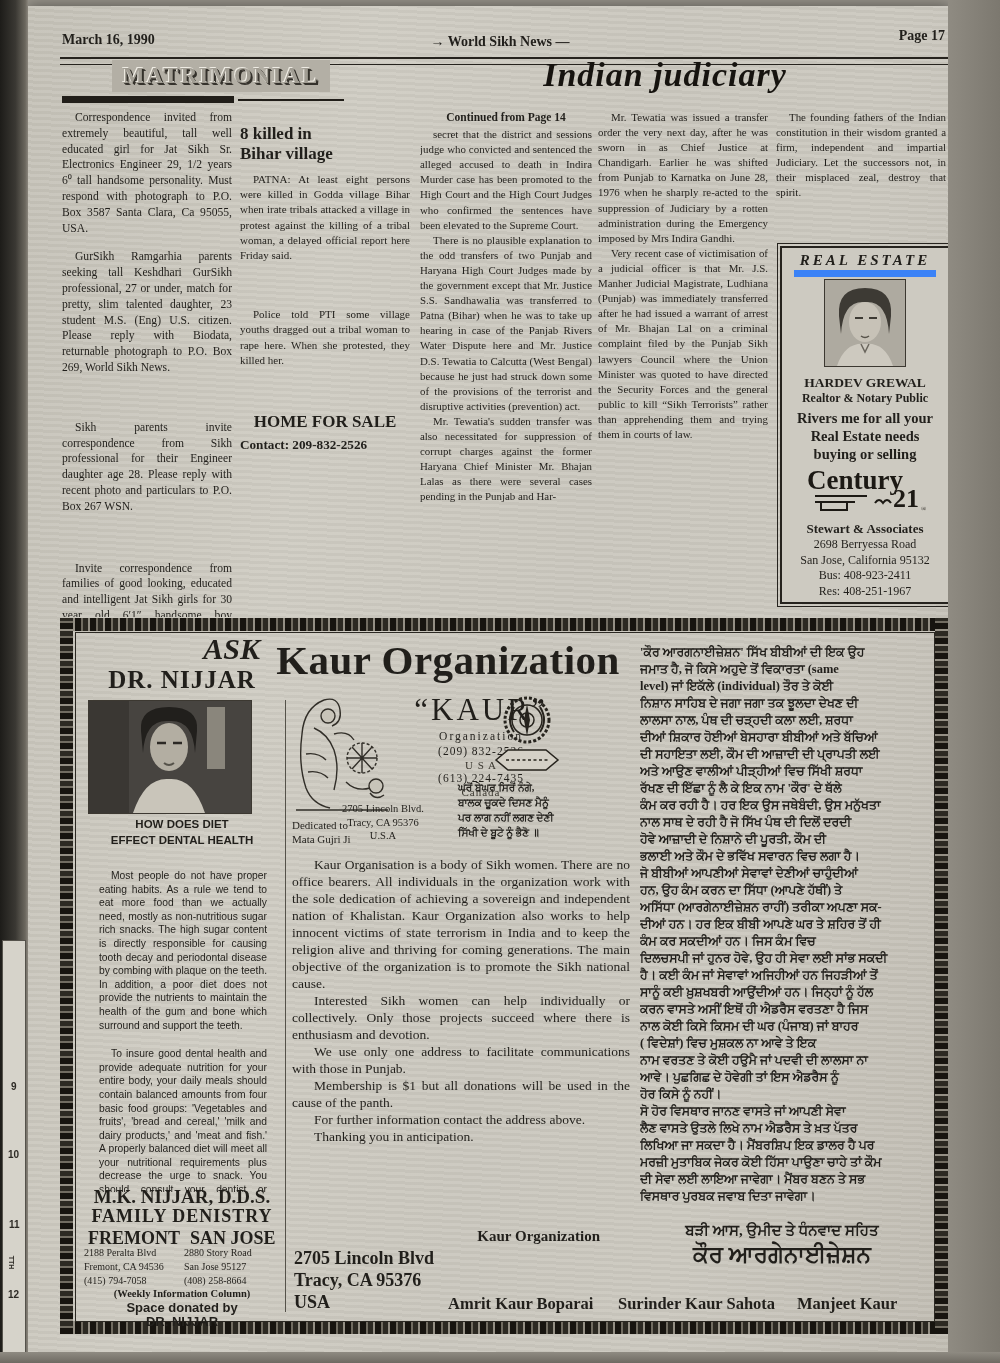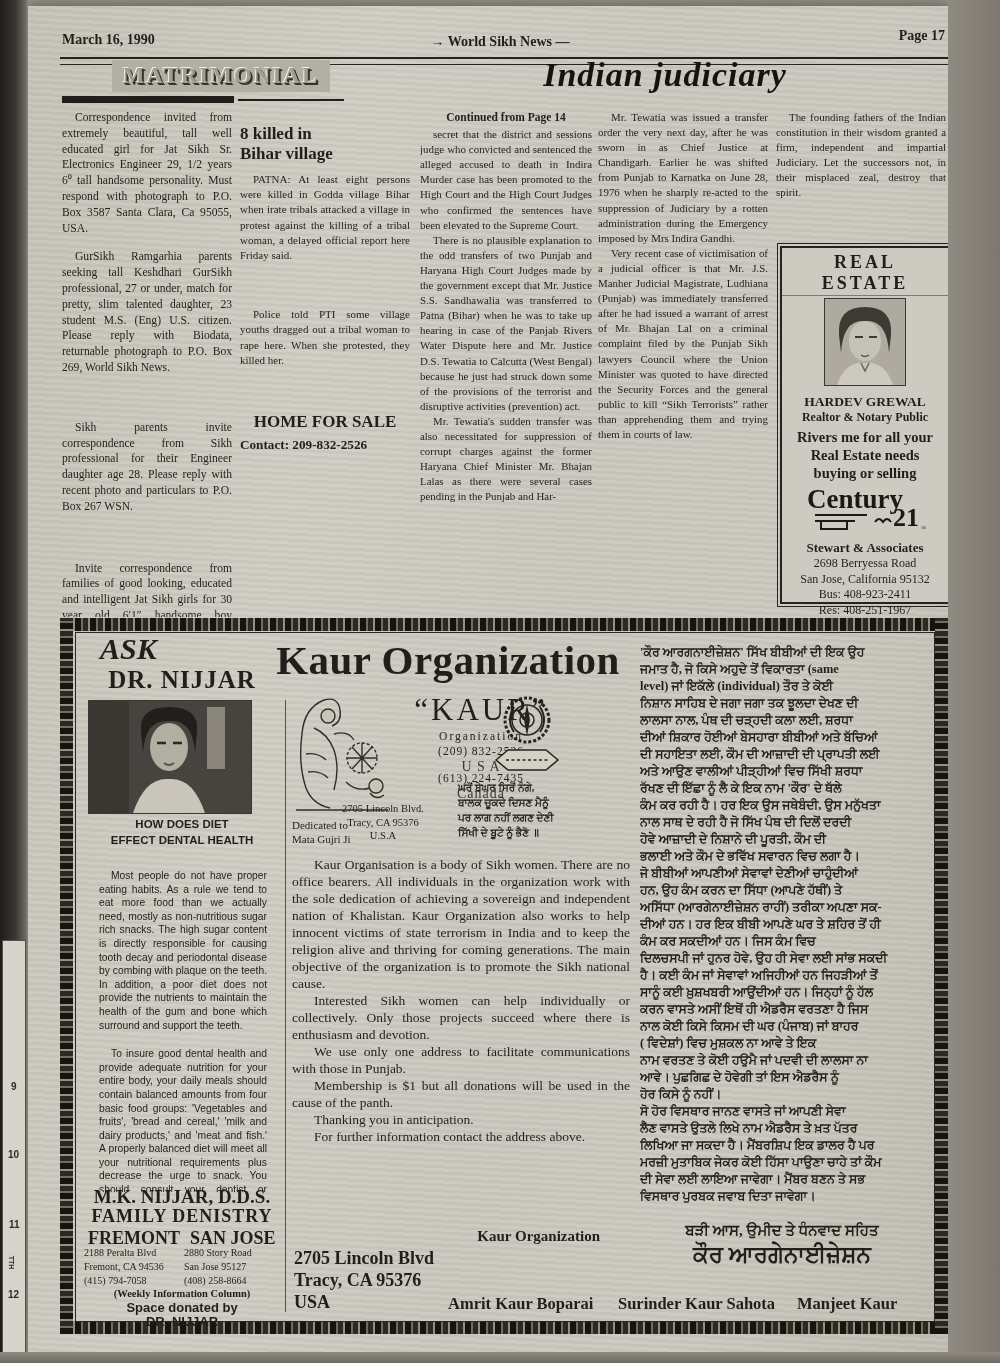--- a/index.html
+++ b/index.html
@@ -37,49 +37,49 @@
   .mat p:nth-child(2){margin-bottom:44px;}
   .mat p:nth-child(3){margin-bottom:46px;}
   .jud{font-size:10.9px;line-height:15.1px;}
   .continued{font-weight:700;text-align:center;text-indent:0!important;font-size:11.5px;margin-bottom:2px!important;}
   .subhead{font-weight:700;font-size:17px;line-height:20px;margin:14px 0 8px;text-indent:0;}
   .hfs-title{font-weight:700;font-size:17px;text-align:center;margin:18px 0 6px;}
   .hfs-body{font-weight:700;font-size:13.2px;line-height:18px;}
   
   #re-box{position:absolute;left:780px;top:246px;width:166px;height:354px;background:#cdcac1;
         border:2px solid #26231e;outline:1px solid #26231e;outline-offset:2px;text-align:center;}
-  .re-title{font-weight:700;font-size:18px;letter-spacing:3px;border-bottom:1px solid #3b82f6;
-        display:inline-block;padding:2px 6px 1px;}
+  .re-title{font-weight:700;font-size:15px;letter-spacing:3px;border-bottom:7px solid #3b82f6;
+        display:inline-block;padding:2px 6px 1px;font-style:italic;}
   .re-name{font-weight:700;font-size:13.5px;margin-top:4px;}
   .re-role{font-weight:700;font-size:12px;}
   .re-pitch{font-weight:700;font-size:14.5px;line-height:18px;margin-top:3px;}
   .re-firm{font-weight:700;font-size:13px;margin-top:2px;}
   .re-line{font-size:12px;line-height:15.5px;}
   
   .orn{position:absolute;background:repeating-linear-gradient(90deg,#17140f 0 6px,#716c61 6px 8px,#2c2922 8px 13px,#948f84 13px 15px);}
   .ornv{position:absolute;background:repeating-linear-gradient(0deg,#17140f 0 6px,#716c61 6px 8px,#2c2922 8px 13px,#948f84 13px 15px);}
   #frame-inner{position:absolute;left:75px;top:632px;width:858px;height:688px;border:1px solid #2b2822;}
   
-  #ask{position:absolute;left:100px;top:632px;width:160px;text-align:left;
+  #ask{position:absolute;left:100px;top:632px;width:160px;text-align:right;
        font-style:italic;font-weight:700;font-size:30px;}
   #drnijjar{position:absolute;left:82px;top:666px;width:200px;text-align:center;font-weight:700;font-size:25px;letter-spacing:1px;}
   .nj-head{position:absolute;left:82px;width:200px;text-align:center;font-weight:700;font-size:11.5px;font-family:"Liberation Sans",sans-serif;}
   #nj-body{position:absolute;left:84px;top:854px;width:198px;height:338px;overflow:hidden;
        font-family:"Liberation Sans",sans-serif;font-size:10.3px;line-height:13.6px;text-align:justify;}
   #nj-body p{margin:15px;text-indent:12px;}
   .nj-big{position:absolute;left:72px;width:220px;text-align:center;font-weight:700;}
   .nj-city{font-weight:700;font-size:18px;}
   .nj-addr{font-size:10px;line-height:14px;}
   
   #kaur-headline{position:absolute;left:268px;top:636px;width:360px;text-align:center;font-weight:700;font-size:41px;letter-spacing:.5px;}
   #kaur-quote{position:absolute;left:396px;top:692px;width:170px;text-align:center;font-size:31px;font-weight:400;letter-spacing:3px;}
   .kl-line{position:absolute;left:396px;width:170px;text-align:center;}
   .kl-org{font-size:11.5px;letter-spacing:2px;}
   .kl-ph{font-size:11.5px;letter-spacing:1px;}
-  .kl-sm{font-size:14px;letter-spacing:1px;color:#3a372f;}
+  .kl-sm{font-size:11px;letter-spacing:1px;color:#3a372f;}
   .kl-addr{position:absolute;left:318px;width:130px;text-align:center;font-size:10.5px;line-height:13.5px;}
   #verse{position:absolute;left:458px;top:780px;width:130px;font-weight:700;font-size:10.5px;line-height:15px;}
   #dedic{position:absolute;left:292px;top:818px;width:100px;font-size:11px;line-height:14px;}
   #kaur-body{position:absolute;left:292px;top:856px;width:338px;height:360px;overflow:hidden;
        font-size:13.5px;line-height:17px;text-align:justify;}
   #kaur-body p{margin:0;text-indent:22px;}
   #kaur-signoff{position:absolute;left:360px;top:1228px;width:240px;text-align:right;font-weight:700;font-size:15px;}
   .kaur-addr-line{position:absolute;left:294px;font-weight:700;font-size:18px;}
   .name{position:absolute;top:1294px;font-weight:700;font-size:16.5px;}
   
@@ -279,22 +279,22 @@
   <div id="dedic">
     <div>Dedicated to</div>
     <div>Mata Gujri Ji</div>
   </div>
 
   <div id="kaur-body">
       <p>Kaur Organisation is a body of Sikh women. There are no office bearers. All individuals in the organization work with the sole dedication of achieving a sovereign and independent nation of Khalistan. Kaur Organization also works to help innocent victims of state terrorism in India and to keep the religion alive and thriving for coming generations. The main objective of the organization is to promote the Sikh national cause.</p>
       <p>Interested Sikh women can help individually or collectively. Only those projects succeed where there is enthusiasm and devotion.</p>
       <p>We use only one address to facilitate communications with those in Punjab.</p>
       <p>Membership is $1 but all donations will be used in the cause of the panth.</p>
+      <p>For further information contact the address above.</p>
       <p>Thanking you in anticipation.</p>
-      <p>For further information contact the address above.</p>
     </div>
   <div id="kaur-signoff">Kaur Organization</div>
   <div class="kaur-addr-line" style="top:1248px">2705 Lincoln Blvd</div>
   <div class="kaur-addr-line" style="top:1270px">Tracy, CA 95376</div>
   <div class="kaur-addr-line" style="top:1292px">USA</div>
   <div class="name" style="left:448px">Amrit Kaur Boparai</div>
   <div class="name" style="left:618px">Surinder Kaur Sahota</div>
   <div class="name" style="left:797px">Manjeet Kaur</div>
 
   <div id="pj-col">

